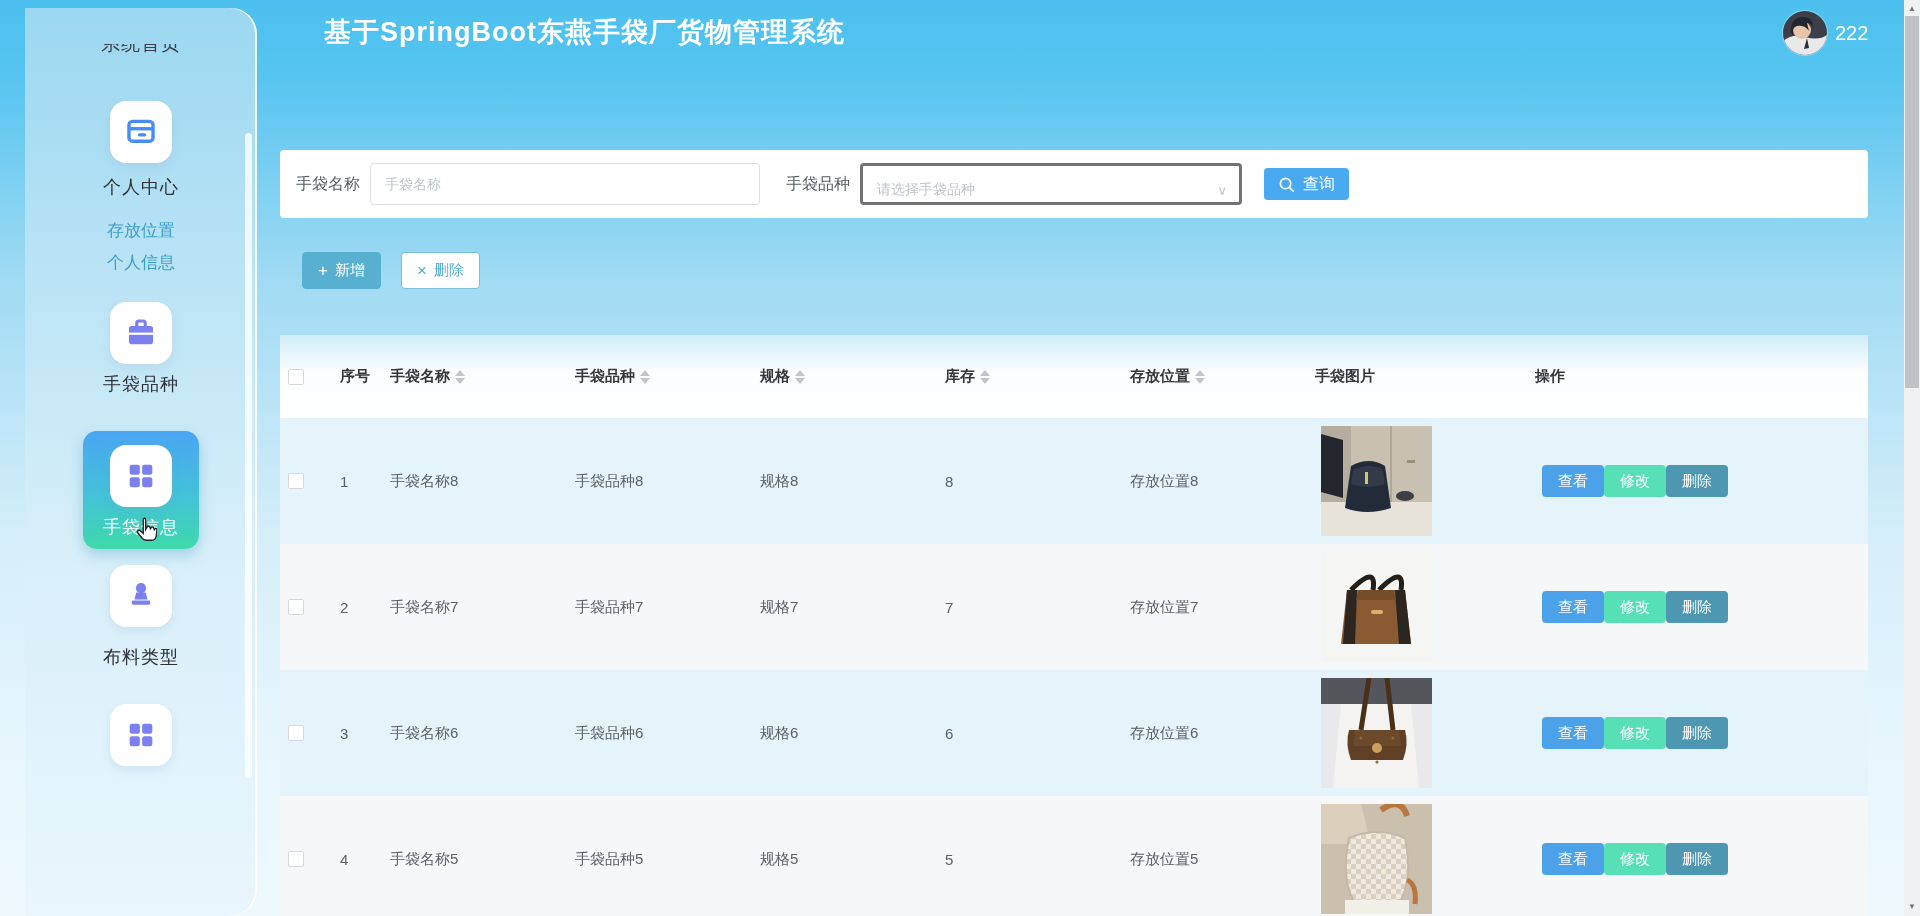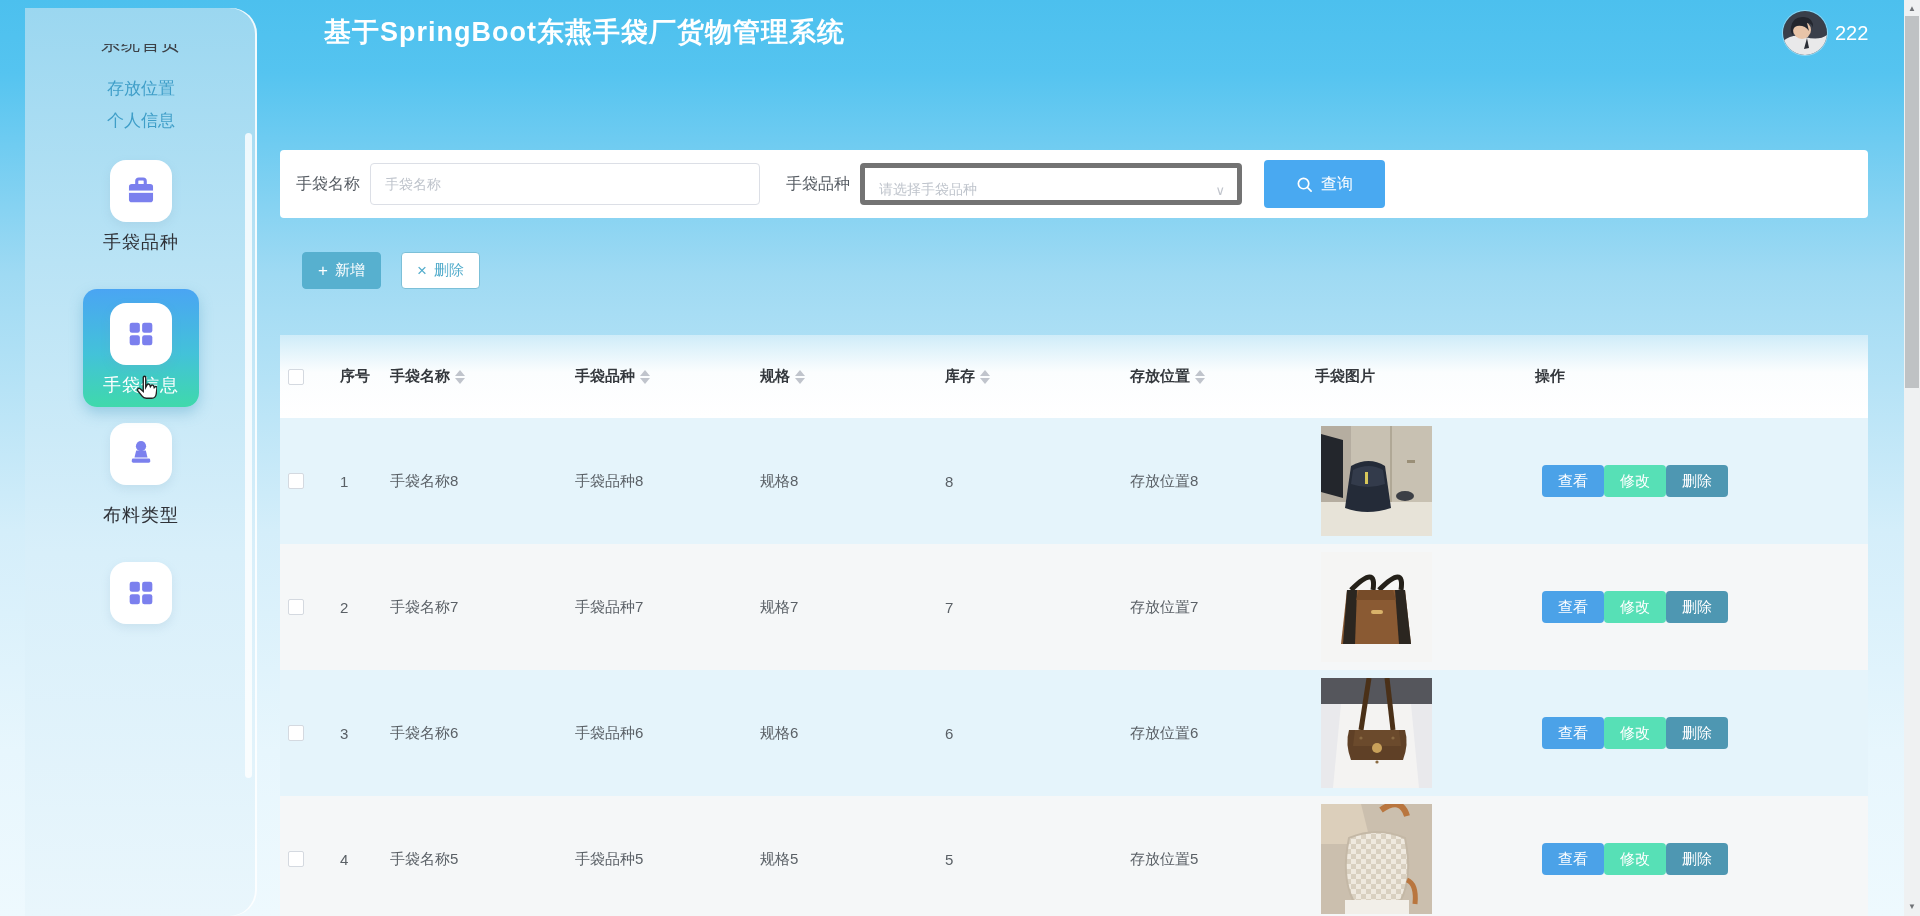--- a/index.html
+++ b/index.html
@@ -51,25 +51,25 @@
     font-size:17px; font-weight:bold; color:#fff; }
   .breadcrumb-bar .sep { margin:0 12px; font-weight:normal; font-size:16px; }
 
   .search-panel { position:absolute; left:40px; top:150px; width:1588px; height:68px;
     background:#fff; border-radius:4px; display:flex; align-items:center; padding-left:16px; }
   .field-label { font-size:16px; color:#555b62; margin-right:10px; white-space:nowrap; }
   .text-input { width:390px; height:42px; border:1px solid #dcdfe6; border-radius:4px;
     padding:0 14px; font-size:14px; color:#333; outline:none;
     font-family:"Liberation Sans","DejaVu Sans",sans-serif; }
   .text-input::placeholder { color:#bfc4cc; }
-  .select-box { width:382px; height:42px; border:5px solid #737373; border-radius:4px;
+  .select-box { width:382px; height:42px; border:3px solid #737373; border-radius:4px;
     display:flex; align-items:center; justify-content:space-between; padding:12px 12px 0 14px;
     font-size:14px; color:#bfc4cc; cursor:pointer; background:#fff; }
   .select-box .chevron { color:#c0c4cc; font-size:13px; }
-  .query-btn { margin-left:22px; height:48px; padding:0 32px; background:#49a9f1; border:none; border-radius:4px;
+  .query-btn { margin-left:22px; height:32px; padding:0 14px; background:#49a9f1; border:none; border-radius:4px;
     color:#fff; font-size:16px; display:flex; align-items:center; gap:8px; cursor:pointer;
     font-family:"Liberation Sans","DejaVu Sans",sans-serif; }
 
   .toolbar { position:absolute; left:62px; top:252px; display:flex; gap:20px; }
   .btn-add { height:37px; padding:0 15px; background:#57b0cf; border:1px solid #57b0cf; border-radius:4px;
     color:#fff; font-size:15px; display:flex; align-items:center; gap:7px; cursor:pointer;
     font-family:"Liberation Sans","DejaVu Sans",sans-serif; }
   .btn-del-outline { height:37px; padding:0 15px; background:#fff; border:1px solid #7cc0d8; border-radius:4px;
     color:#54adcc; font-size:15px; display:flex; align-items:center; gap:7px; cursor:pointer;
     font-family:"Liberation Sans","DejaVu Sans",sans-serif; }
@@ -102,20 +102,30 @@
   .act-delete { background:#4e97b2; }
 </style>
 </head>
 <body>
 
 <aside class="sidebar">
   <div class="menu">
 
     <div class="menu-partial">系统首页</div>
 
+    <div class="menu-item" style="margin-top:44px">
+      <div class="icon-box">
+        <svg width="34" height="34" viewBox="0 0 24 24">
+            <rect x="3.5" y="4.5" width="17" height="14" rx="2.5" fill="none" stroke="#4a8df0" stroke-width="2.4"></rect>
+            <line x1="3.5" y1="9.7" x2="20.5" y2="9.7" stroke="#4a8df0" stroke-width="2.4"></line>
+            <line x1="11" y1="14" x2="14.5" y2="14" stroke="#4a8df0" stroke-width="2.4" stroke-linecap="round"></line>
+          </svg>
+      </div>
+      <div class="menu-label" style="margin-top:12px">个人中心</div>
+    </div>
 
     <div class="menu-sublink" style="margin-top:20px">存放位置</div>
     <div class="menu-sublink" style="margin-top:8px">个人信息</div>
 
     <div class="menu-item" style="margin-top:27px">
       <div class="icon-box">
         <svg width="34" height="34" viewBox="0 0 24 24">
             <rect x="9" y="3.5" width="6" height="5" rx="1.5" fill="none" stroke="#7b80ee" stroke-width="2.2"></rect>
             <rect x="3.5" y="7" width="17" height="13" rx="2" fill="#7b80ee"></rect>
             <line x1="3.5" y1="12.5" x2="20.5" y2="12.5" stroke="#fff" stroke-width="1.6"></line>

